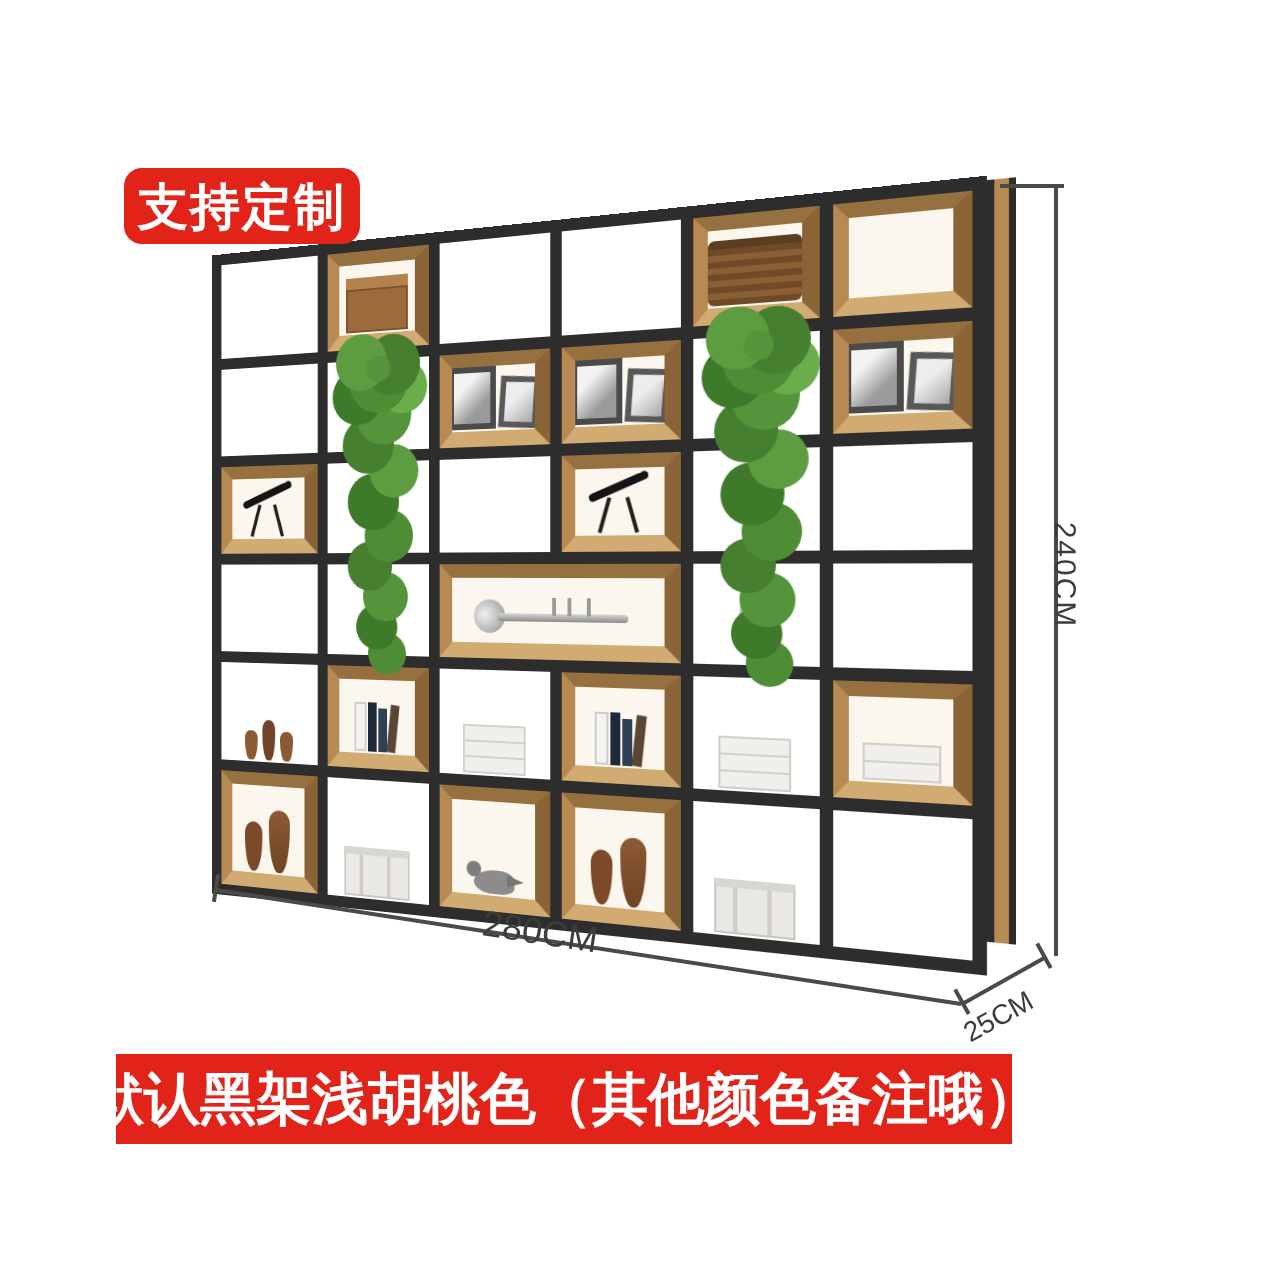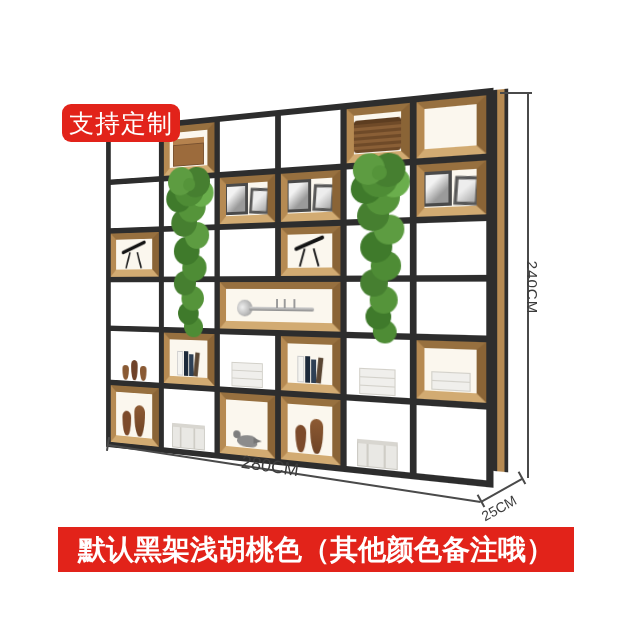--- a/index.html
+++ b/index.html
@@ -4,24 +4,24 @@
 <style>
   html,body{margin:0;padding:0;}
   body{
     width:640px;height:640px;position:relative;background:#ffffff;overflow:hidden;
     font-family:"Liberation Sans","DejaVu Sans",sans-serif;
   }
   
   .badge{
     position:absolute;left:62px;top:84px;width:118px;height:38px;
     background:#e2231a;border-radius:9px;display:flex;align-items:center;justify-content:center;
-    color:#fff;font-size:25px;font-weight:normal;letter-spacing:1px;z-index:30;margin-top:20px;
+    color:#fff;font-size:25px;font-weight:bold;letter-spacing:1px;z-index:30;
   }
   .banner{
-    position:absolute;left:58px;top:527px;width:516px;height:45px;
+    position:absolute;left:58px;top:527px;width:448px;height:45px;
     background:#e2231a;display:flex;align-items:center;justify-content:center;
     color:#fff;font-size:28px;font-weight:bold;letter-spacing:0px;z-index:30;white-space:nowrap;
   }
   
   .scene{
     position:absolute;left:78px;top:110px;width:400px;height:350px;
     transform:perspective(520px) rotateY(-17deg);
     display:flex;flex-direction:column;z-index:10;
   }
   .scene::after{ 

